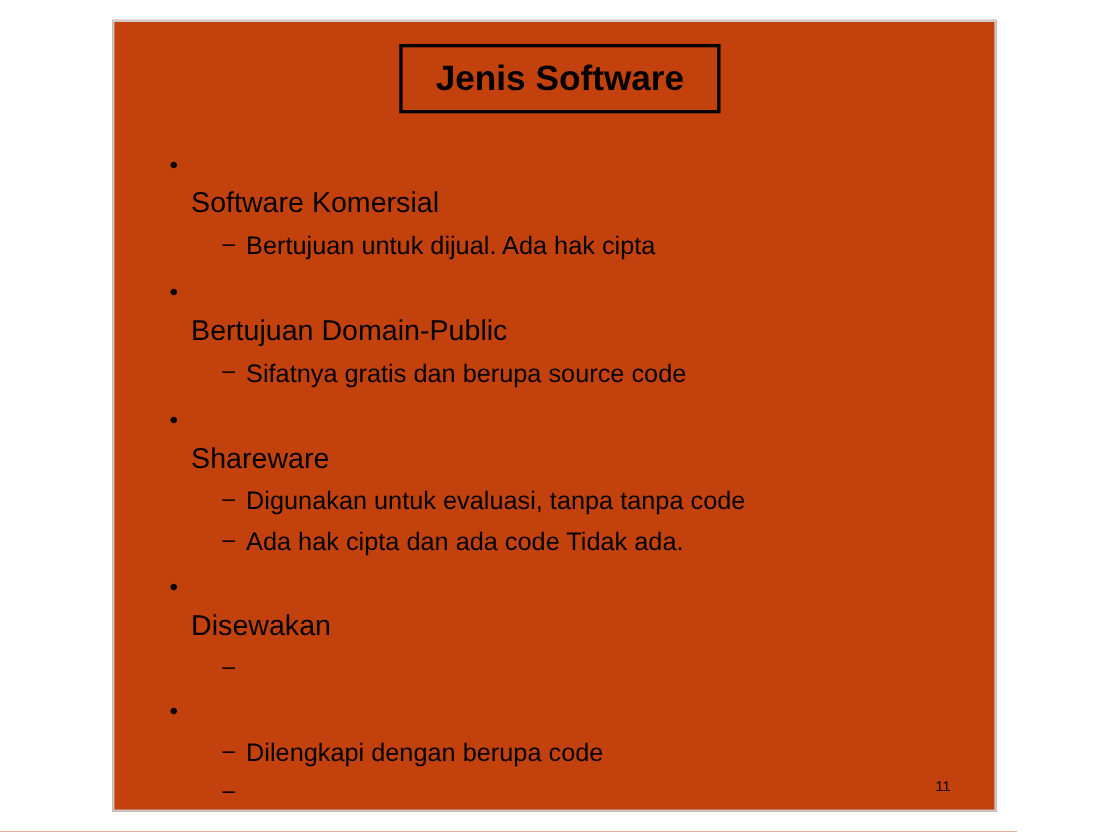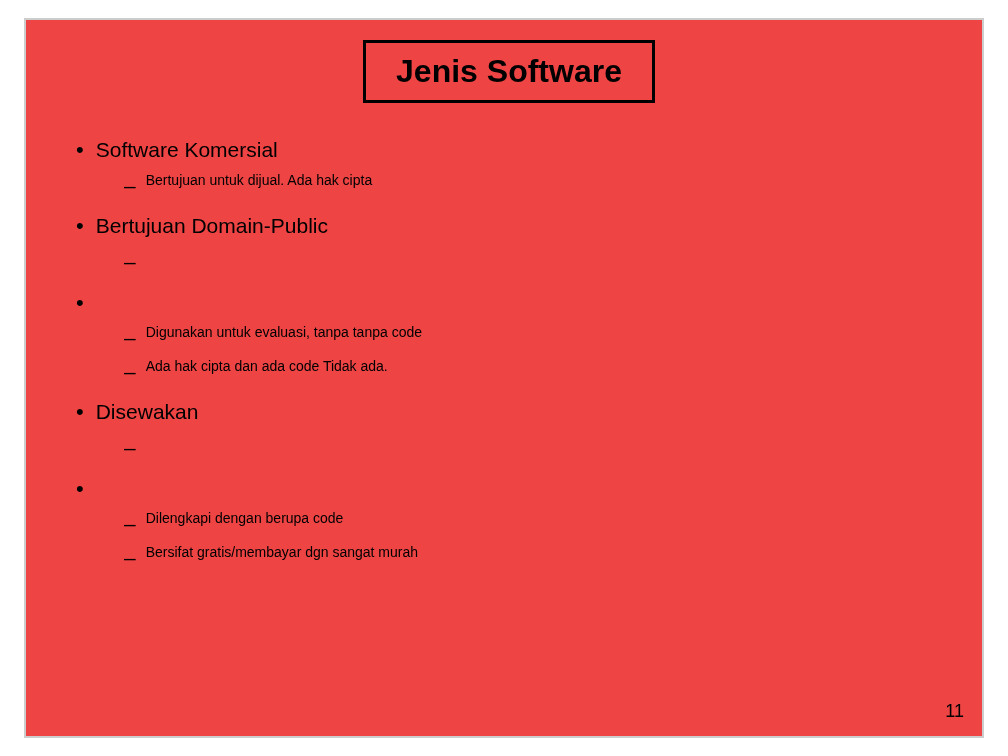--- a/index.html
+++ b/index.html
@@ -12,23 +12,23 @@
       width: 1008px;
       height: 756px;
       background: #ffffff;
       display: flex;
       align-items: center;
       justify-content: center;
       font-family: Arial, sans-serif;
     }
 
     .slide {
-      width: 960px;
+      width: 804px;
       height: 720px;
-      background: #ef4444;
+      background: #c2410c;
       border: 2px solid #cccccc;
       position: relative;
       padding: 20px 20px 30px 30px;
       display: flex;
       flex-direction: column;
     }
 
     .title-box {
       border: 3px solid #000000;
       padding: 10px 30px;
@@ -62,22 +62,23 @@
       margin-bottom: 4px;
     }
 
     .bullet-dot {
       margin-right: 12px;
       font-size: 22px;
       line-height: 1.4;
     }
 
     .bullet-text {
-      font-size: 21px;
+      font-size: 26px;
       line-height: 1.4;
+      margin-top: 31px;
     }
 
     .sub-items {
       margin-left: 48px;
     }
 
     .sub-item {
       font-size: 21px;
       color: #000000;
       line-height: 1.5;
@@ -85,28 +86,28 @@
       display: flex;
       align-items: flex-start;
     }
 
     .sub-dash {
       margin-right: 10px;
       font-size: 21px;
     }
 
     .sub-text {
-      font-size: 14px;
+      font-size: 23px;
     }
 
     .slide-number {
       position: absolute;
       bottom: 14px;
-      right: 18px;
-      font-size: 18px;
+      right: 40px;
+      font-size: 13px;
       color: #000000;
     }
   </style>
 </head>
 <body>
 
 <div class="slide">
 
   <div class="title-box">
     <span class="title-text">Jenis Software</span>
@@ -128,27 +129,29 @@
     </div>
 
     <div class="bullet-item">
       <div class="bullet-main">
         <span class="bullet-dot">•</span>
         <span class="bullet-text">Bertujuan Domain-Public</span>
       </div>
       <div class="sub-items">
         <div class="sub-item">
           <span class="sub-dash">–</span>
+          <span class="sub-text">Sifatnya gratis dan berupa source code</span>
         </div>
       </div>
     </div>
 
     <div class="bullet-item">
       <div class="bullet-main">
         <span class="bullet-dot">•</span>
+        <span class="bullet-text">Shareware</span>
       </div>
       <div class="sub-items">
         <div class="sub-item">
           <span class="sub-dash">–</span>
           <span class="sub-text">Digunakan untuk evaluasi, tanpa tanpa code</span>
         </div>
         <div class="sub-item">
           <span class="sub-dash">–</span>
           <span class="sub-text">Ada hak cipta dan ada code Tidak ada.</span>
         </div>
@@ -171,21 +174,20 @@
       <div class="bullet-main">
         <span class="bullet-dot">•</span>
       </div>
       <div class="sub-items">
         <div class="sub-item">
           <span class="sub-dash">–</span>
           <span class="sub-text">Dilengkapi dengan berupa code</span>
         </div>
         <div class="sub-item">
           <span class="sub-dash">–</span>
-          <span class="sub-text">Bersifat gratis/membayar dgn sangat murah</span>
         </div>
       </div>
     </div>
 
   </div>
 
   <div class="slide-number">11</div>
 
 </div>
 

